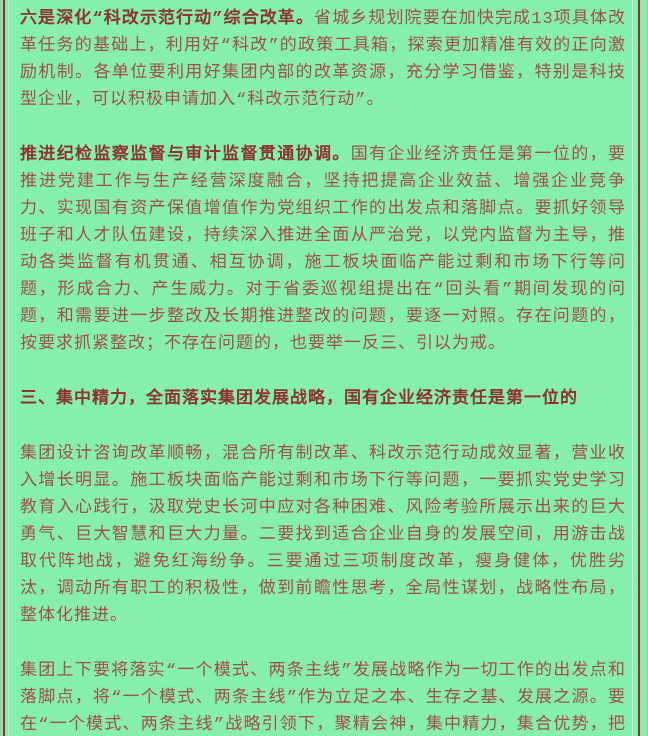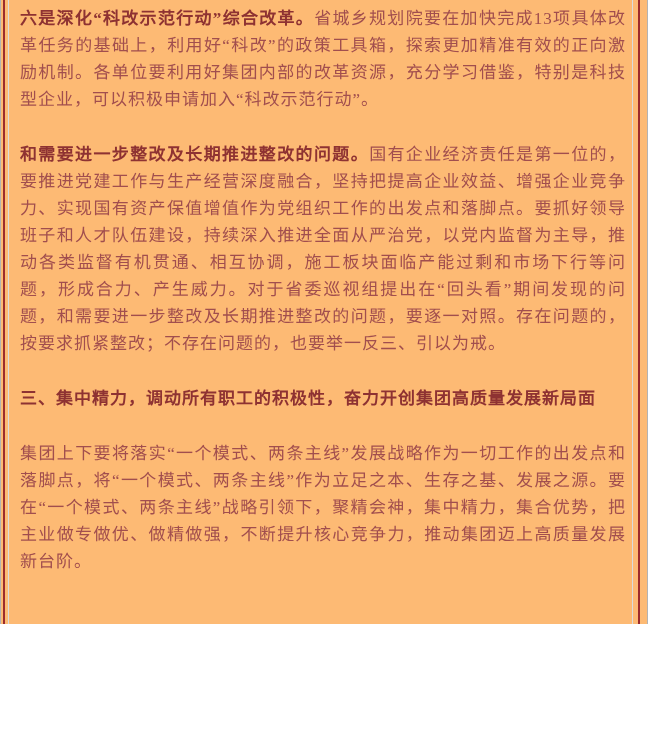--- a/index.html
+++ b/index.html
@@ -3,24 +3,24 @@
 <meta charset="utf-8">
 <style>
   html, body {
     margin: 0;
     padding: 0;
     background: #ffffff;
   }
   .page {
     position: relative;
     width: 648px;
-    height: 624px;
-    background: #fdba74;
+    height: 736px;
+    background: #86efac;
     overflow: hidden;
-    font-family: Liberation Serif, serif;
+    font-family: Liberation Mono, monospace;
   }
   
   .vline {
     position: absolute;
     top: 0;
     bottom: 0;
     width: 1px;
   }
   .vl-left-outer  { left: 0;  background: #b3b3b3; }
   .vl-left-red    { left: 3px;  width: 2px; background: #9c2b2b; }
@@ -67,21 +67,22 @@
   <div class="vline vl-left-red"></div>
   <div class="vline vl-left-inner"></div>
   <div class="vline vl-right-inner"></div>
   <div class="vline vl-right-red"></div>
   <div class="vline vl-right-outer"></div>
 
   <div class="doc">
 
     <p class="para"><span class="lead">六是深化“科改示范行动”综合改革。</span><span>省城乡规划院要在加快完成13项具体改革任务的基础上，利用好“科改”的政策工具箱，探索更加精准有效的正向激励机制。各单位要利用好集团内部的改革资源，充分学习借鉴，特别是科技型企业，可以积极申请加入“科改示范行动”。</span></p>
 
-    <p class="para"><span class="lead">和需要进一步整改及长期推进整改的问题。</span><span>国有企业经济责任是第一位的，要推进党建工作与生产经营深度融合，坚持把提高企业效益、增强企业竞争力、实现国有资产保值增值作为党组织工作的出发点和落脚点。要抓好领导班子和人才队伍建设，持续深入推进全面从严治党，以党内监督为主导，推动各类监督有机贯通、相互协调，施工板块面临产能过剩和市场下行等问题，形成合力、产生威力。对于省委巡视组提出在“回头看”期间发现的问题，和需要进一步整改及长期推进整改的问题，要逐一对照。存在问题的，按要求抓紧整改；不存在问题的，也要举一反三、引以为戒。</span></p>
+    <p class="para"><span class="lead">推进纪检监察监督与审计监督贯通协调。</span><span>国有企业经济责任是第一位的，要推进党建工作与生产经营深度融合，坚持把提高企业效益、增强企业竞争力、实现国有资产保值增值作为党组织工作的出发点和落脚点。要抓好领导班子和人才队伍建设，持续深入推进全面从严治党，以党内监督为主导，推动各类监督有机贯通、相互协调，施工板块面临产能过剩和市场下行等问题，形成合力、产生威力。对于省委巡视组提出在“回头看”期间发现的问题，和需要进一步整改及长期推进整改的问题，要逐一对照。存在问题的，按要求抓紧整改；不存在问题的，也要举一反三、引以为戒。</span></p>
 
-    <p class="para heading">三、集中精力，调动所有职工的积极性，奋力开创集团高质量发展新局面</p>
+    <p class="para heading">三、集中精力，全面落实集团发展战略，国有企业经济责任是第一位的</p>
 
+    <p class="para"><span>集团设计咨询改革顺畅，混合所有制改革、科改示范行动成效显著，营业收入增长明显。施工板块面临产能过剩和市场下行等问题，一要抓实党史学习教育入心践行，汲取党史长河中应对各种困难、风险考验所展示出来的巨大勇气、巨大智慧和巨大力量。二要找到适合企业自身的发展空间，用游击战取代阵地战，避免红海纷争。三要通过三项制度改革，瘦身健体，优胜劣汰，调动所有职工的积极性，做到前瞻性思考，全局性谋划，战略性布局，整体化推进。</span></p>
 
     <p class="para"><span>集团上下要将落实“一个模式、两条主线”发展战略作为一切工作的出发点和落脚点，将“一个模式、两条主线”作为立足之本、生存之基、发展之源。要在“一个模式、两条主线”战略引领下，聚精会神，集中精力，集合优势，把主业做专做优、做精做强，不断提升核心竞争力，推动集团迈上高质量发展新台阶。</span></p>
 
   </div>
 </div>
 
 </body></html>

